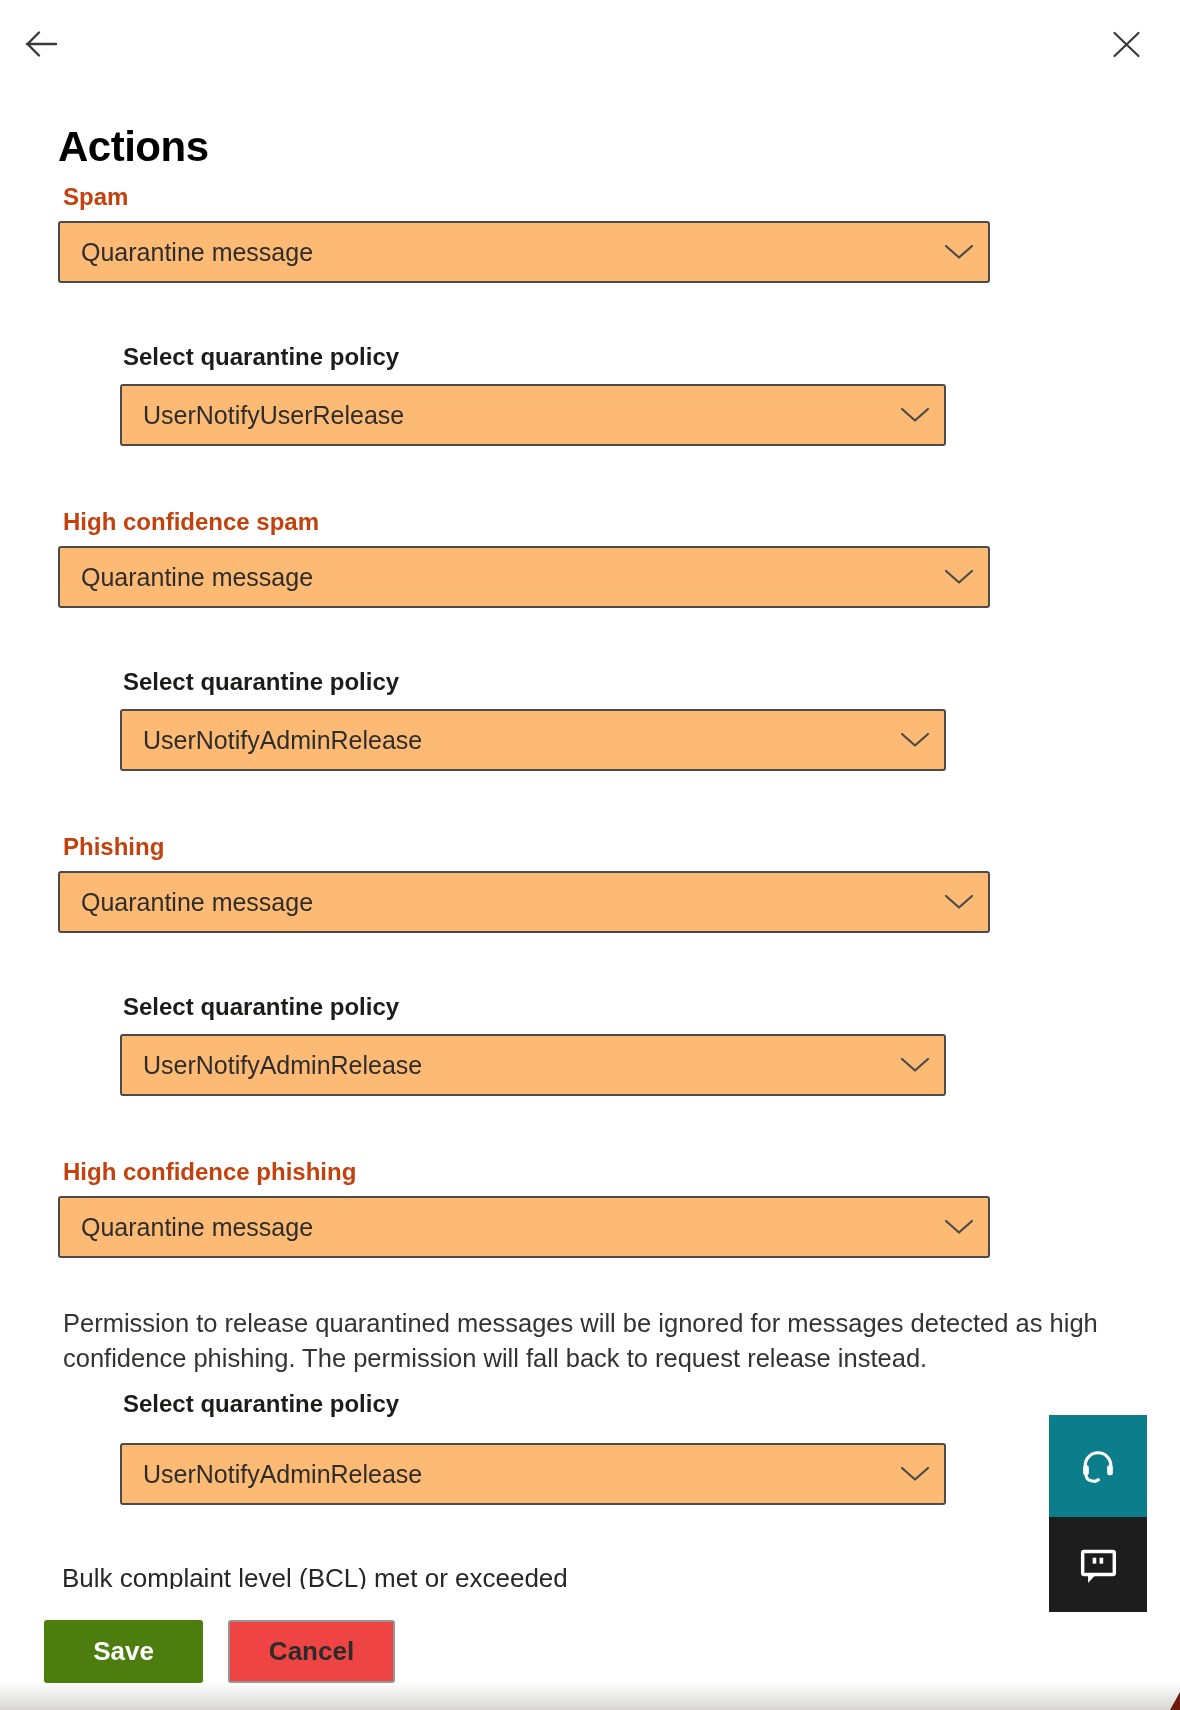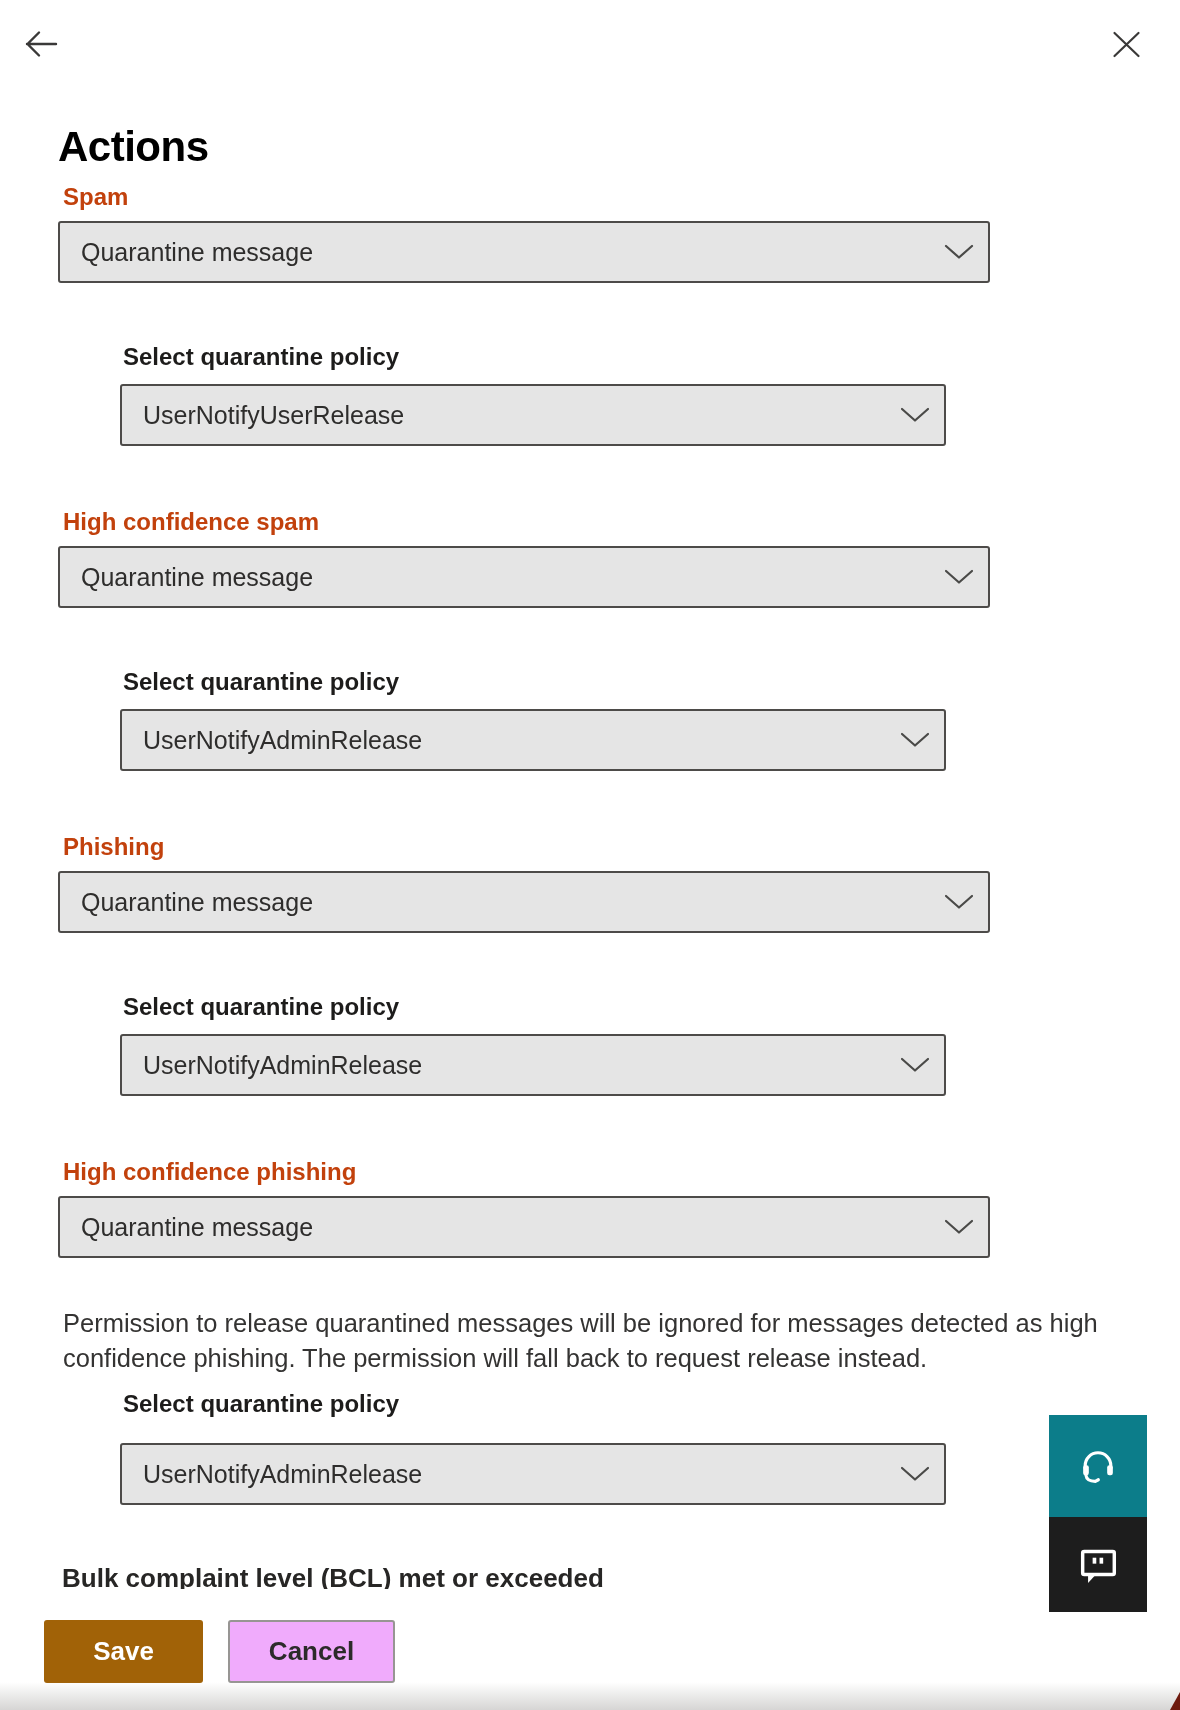--- a/index.html
+++ b/index.html
@@ -19,40 +19,40 @@
   #close-btn { left:1112px; top:31px; }
 
   
   #page-title { left:58px; top:96px; font-size:42px; font-weight:700; color:#000000; letter-spacing:-0.5px;margin-top:27px; }
   .sec-label   { left:63px;  font-size:24px; font-weight:600; color:#c2410c; }
   .sub-label   { left:123px; font-size:24px; font-weight:600; color:#1d1c1b; }
 
   
   .combo {
     left:58px; width:932px; height:62px;
-    border:2px solid #4d4b49; border-radius:3px; background:#e5e5e5;
+    border:2px solid #4d4b49; border-radius:3px; background:#fdba74;
     display:flex; align-items:center; cursor:pointer;
   }
   .combo.indent { left:120px; width:826px; }
   .combo-text { padding-left:21px; font-size:25px; color:#2e2d2c; white-space:nowrap; }
   .chevron { position:absolute; right:14px; top:50%; transform:translateY(-50%); line-height:0; }
 
   
   #hcp-note { left:63px; top:1306px; width:1085px; font-size:25.5px; line-height:35px; color:#343332; }
 
   
   #bulk-clip { left:62px; top:1563px; width:760px; height:26px; overflow:hidden; }
-  #bulk-clip span { font-size:26px; line-height:31px; font-weight:700; color:#272625; white-space:nowrap; }
+  #bulk-clip span { font-size:26px; line-height:31px; font-weight:400; color:#272625; white-space:nowrap; }
 
   
   .btn { top:1620px; height:63px; border-radius:3px; font-size:26px; font-weight:600;
          display:flex; align-items:center; justify-content:center; cursor:pointer;
          font-family:inherit; }
-  #save-btn   { left:44px;  width:159px; background:#a16207; border:none; color:#ffffff; }
-  #cancel-btn { left:228px; width:167px; background:#f0abfc; border:2px solid #979593; color:#2c2b2a; }
+  #save-btn   { left:44px;  width:159px; background:#4d7c0f; border:none; color:#ffffff; }
+  #cancel-btn { left:228px; width:167px; background:#ef4444; border:2px solid #979593; color:#2c2b2a; }
 
   
   .help-btn { left:1049px; width:98px; border:none; display:flex; align-items:center; justify-content:center; cursor:pointer; line-height:0; }
   #help-headset { top:1415px; height:102px; background:#0c7d8a; }
   #help-chat    { top:1517px; height:95px;  background:#1d1d1d; }
 
   
   #bottom-fade { left:0; top:1682px; width:1180px; height:28px;
                  background:linear-gradient(180deg, rgba(255,255,255,0) 0%, #d6d5d4 100%); }
   #corner-sliver { right:0; top:1692px; width:10px; height:18px; background:#6d190d;

